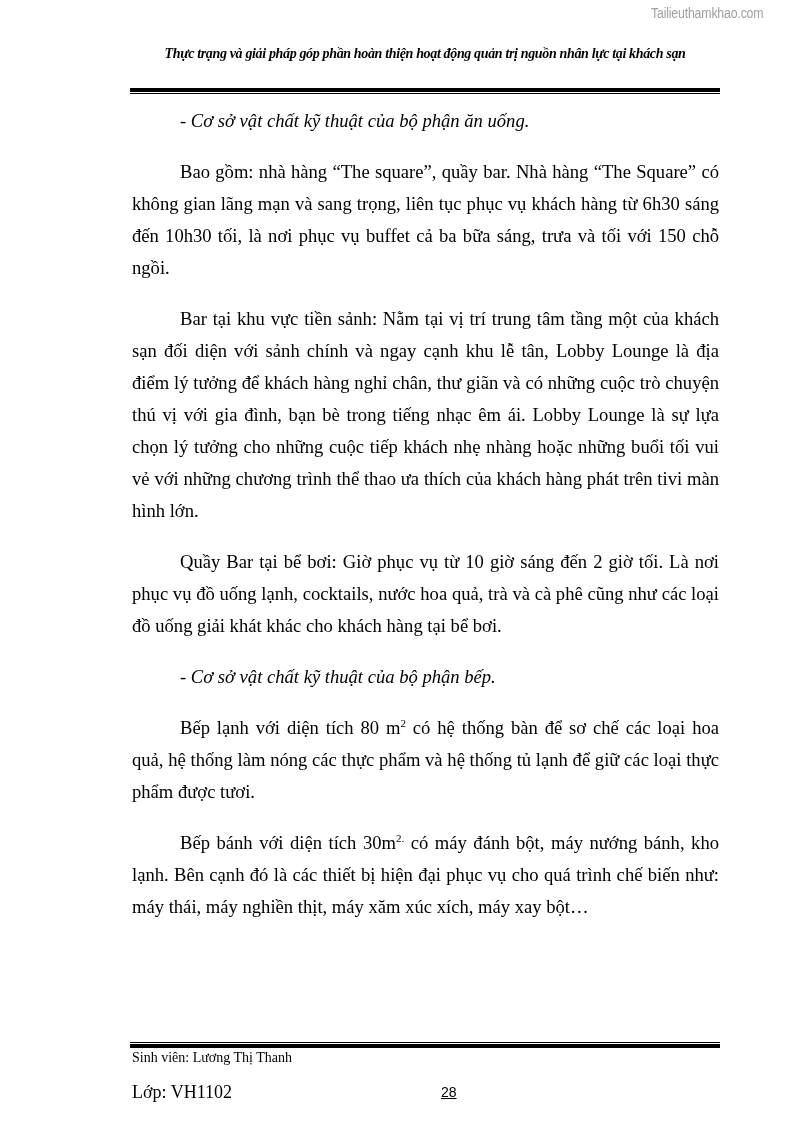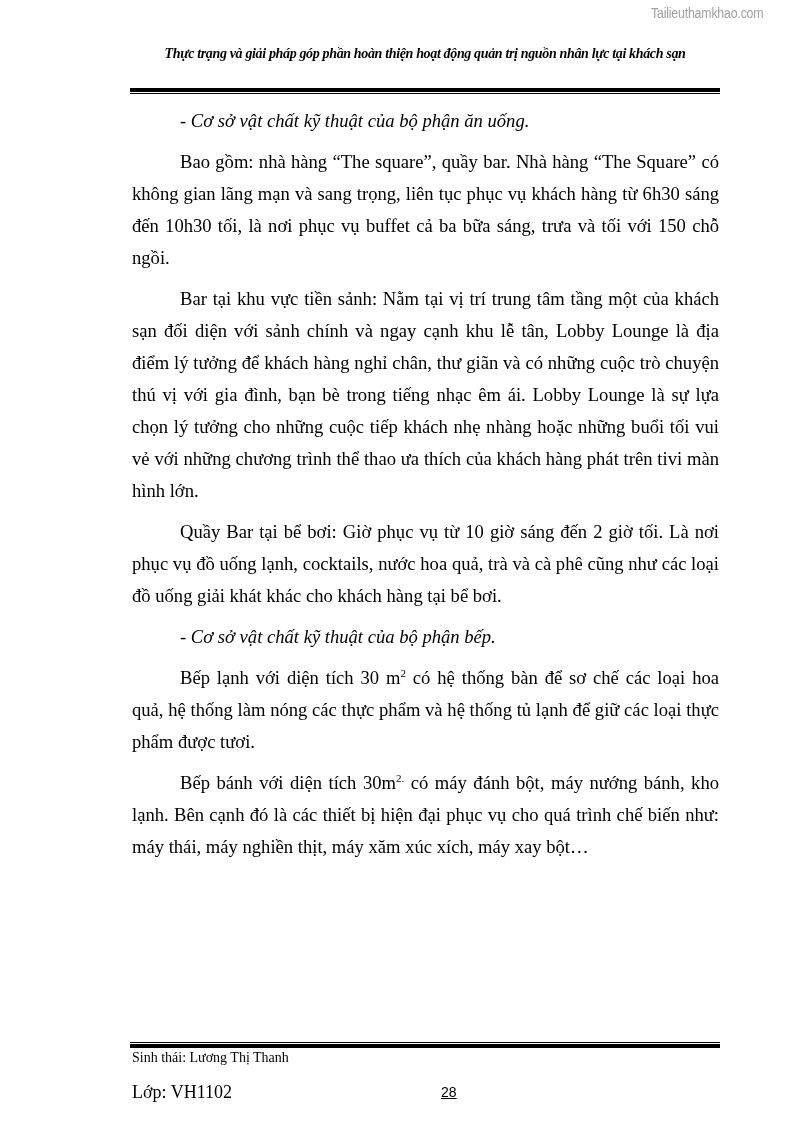--- a/index.html
+++ b/index.html
@@ -33,21 +33,21 @@
       position: absolute; left: 130px; width: 590px; top: 1042px; height: 7px;
     }
     .rule-bottom .thin { position: absolute; left: 0; right: 0; top: 0; height: 1px; background: #000; }
     .rule-bottom .thick { position: absolute; left: 0; right: 0; top: 2px; height: 4px; background: #000; }
 
     .content {
       position: absolute; left: 132px; width: 587px; top: 105px;
       font-size: 18.6px; line-height: 32px;
       text-align: justify;
     }
-    .content p { text-indent: 48px; margin-top: 9px; }
+    .content p { text-indent: 48px; margin-top: 19px; }
     .content p:first-child { margin-top: 0; }
     .content p.heading { font-style: italic; }
     .content sup { font-size: 11px; line-height: 0; vertical-align: 7px; }
 
     .footer-student {
       position: absolute; left: 132px; top: 1049px;
       font-size: 14px; line-height: 18px;
     }
     .footer-class {
       position: absolute; left: 132px; top: 1083px;
@@ -72,24 +72,24 @@
   <div class="thick"></div>
   <div class="thin"></div>
 </div>
 
 <div class="content">
   <p class="heading">- Cơ sở vật chất kỹ thuật của bộ phận ăn uống.</p>
   <p>Bao gồm: nhà hàng “The square”, quầy bar. Nhà hàng “The Square” có không gian lãng mạn và sang trọng, liên tục phục vụ khách hàng từ 6h30 sáng đến 10h30 tối, là nơi phục vụ buffet cả ba bữa sáng, trưa và tối với 150 chỗ ngồi.</p>
   <p>Bar tại khu vực tiền sảnh: Nằm tại vị trí trung tâm tầng một của khách sạn đối diện với sảnh chính và ngay cạnh khu lễ tân, Lobby Lounge là địa điểm lý tưởng để khách hàng nghỉ chân, thư giãn và có những cuộc trò chuyện thú vị với gia đình, bạn bè trong tiếng nhạc êm ái. Lobby Lounge là sự lựa chọn lý tưởng cho những cuộc tiếp khách nhẹ nhàng hoặc những buổi tối vui vẻ với những chương trình thể thao ưa thích của khách hàng phát trên tivi màn hình lớn.</p>
   <p>Quầy Bar tại bể bơi: Giờ phục vụ từ 10 giờ sáng đến 2 giờ tối. Là nơi phục vụ đồ uống lạnh, cocktails, nước hoa quả, trà và cà phê cũng như các loại đồ uống giải khát khác cho khách hàng tại bể bơi.</p>
   <p class="heading">- Cơ sở vật chất kỹ thuật của bộ phận bếp.</p>
-  <p><span>Bếp lạnh với diện tích 30 m</span><sup>2</sup><span> có hệ thống bàn để sơ chế các loại hoa quả, hệ thống làm nóng các thực phẩm và hệ thống tủ lạnh để giữ các loại thực phẩm được tươi.</span></p>
+  <p><span>Bếp lạnh với diện tích 80 m</span><sup>2</sup><span> có hệ thống bàn để sơ chế các loại hoa quả, hệ thống làm nóng các thực phẩm và hệ thống tủ lạnh để giữ các loại thực phẩm được tươi.</span></p>
   <p><span>Bếp bánh với diện tích 30m</span><sup>2.</sup><span> có máy đánh bột, máy nướng bánh, kho lạnh. Bên cạnh đó là các thiết bị hiện đại phục vụ cho quá trình chế biến như: máy thái, máy nghiền thịt, máy xăm xúc xích, máy xay bột…</span></p>
 </div>
 
 <div class="rule-bottom">
   <div class="thin"></div>
   <div class="thick"></div>
 </div>
 
-<div class="footer-student">Sinh thái: Lương Thị Thanh</div>
+<div class="footer-student">Sinh viên: Lương Thị Thanh</div>
 <div class="footer-class">Lớp: VH1102</div>
 <div class="footer-page">28</div>
 
 </body></html>

